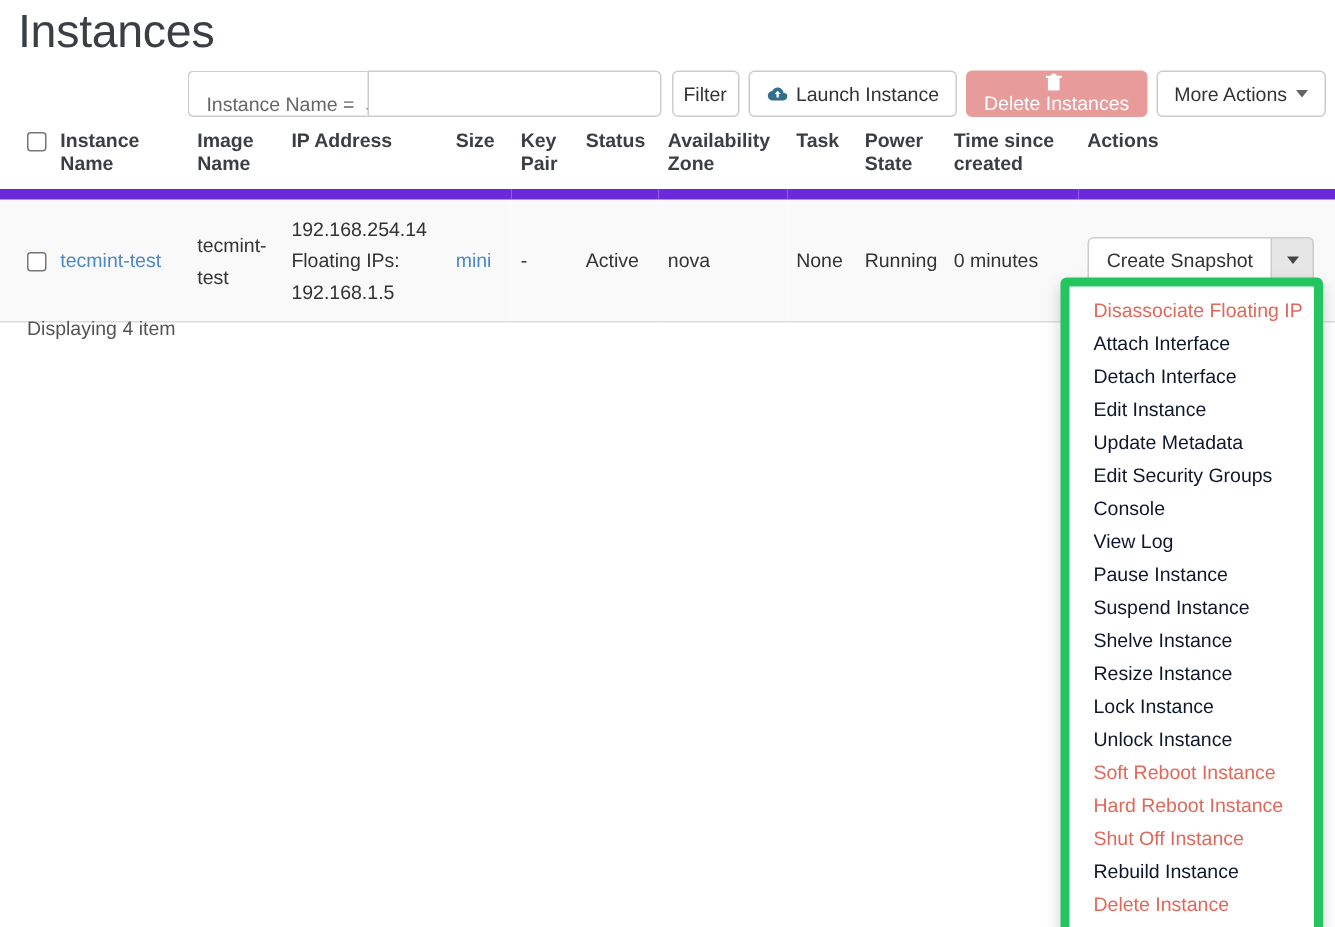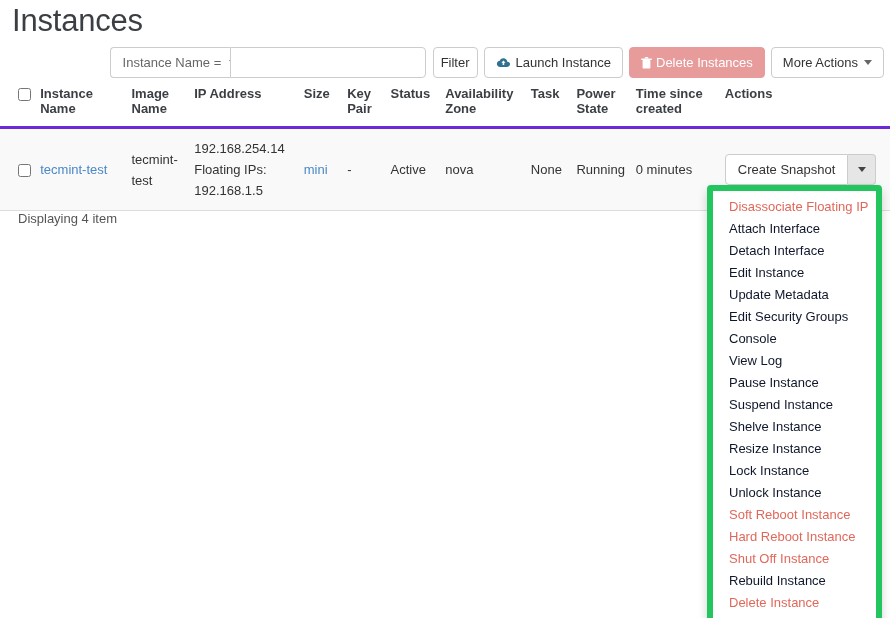--- a/index.html
+++ b/index.html
@@ -49,20 +49,21 @@
     white-space: nowrap;
     cursor: pointer;
   }
   .filter-select {
     width: 120px;
     justify-content: space-between;
     color: #666666;
     padding: 0 9px 0 12px;
     border-radius: 4px 0 0 4px;
     border-right: none;
+    align-items: flex-end;
   }
   .filter-select .caret { margin-left: 8px; }
   .filter-input {
     width: 196px;
     height: 31px;
     border: 1px solid #cccccc;
     border-radius: 0 4px 4px 0;
     background: #ffffff;
     font-family: "Liberation Sans", sans-serif;
     font-size: 13px;
@@ -71,20 +72,21 @@
     outline: none;
   }
   .btn-filter { margin-left: 7px; width: 45px; padding: 0; }
   .btn-launch { margin-left: 6px; }
   .btn-launch .cloud-ico { margin-right: 6px; display: inline-flex; }
   .btn-danger {
     margin-left: 6px;
     background: #e79b9b;
     border-color: #e79b9b;
     color: #ffffff;
+    flex-direction: column;
   }
   .btn-danger .trash-ico { margin-right: 4px; display: inline-flex; }
   .btn-more { margin-left: 6px; }
   .btn-more .caret { margin-left: 6px; }
   .caret {
     width: 0; height: 0;
     border-left: 4px solid transparent;
     border-right: 4px solid transparent;
     border-top: 5px solid #666666;
     display: inline-block;
@@ -94,21 +96,21 @@
   .tbl { position: absolute; left: 0; top: 84px; width: 890px; }
   table { width: 890px; border-collapse: collapse; table-layout: fixed; }
   thead th {
     font-size: 13px;
     font-weight: bold;
     color: #3b3f44;
     text-align: left;
     vertical-align: top;
     padding: 2px 6px 10px 6px;
     line-height: 15px;
-    border-bottom: 3px solid #6d28d9;
+    border-bottom: 7px solid #6d28d9;
   }
   tbody td {
     font-size: 13px;
     color: #333333;
     vertical-align: middle;
     padding: 9px 6px;
     line-height: 21px;
     background: #f9f9f9;
     border-bottom: 1px solid #dddddd;
   }

